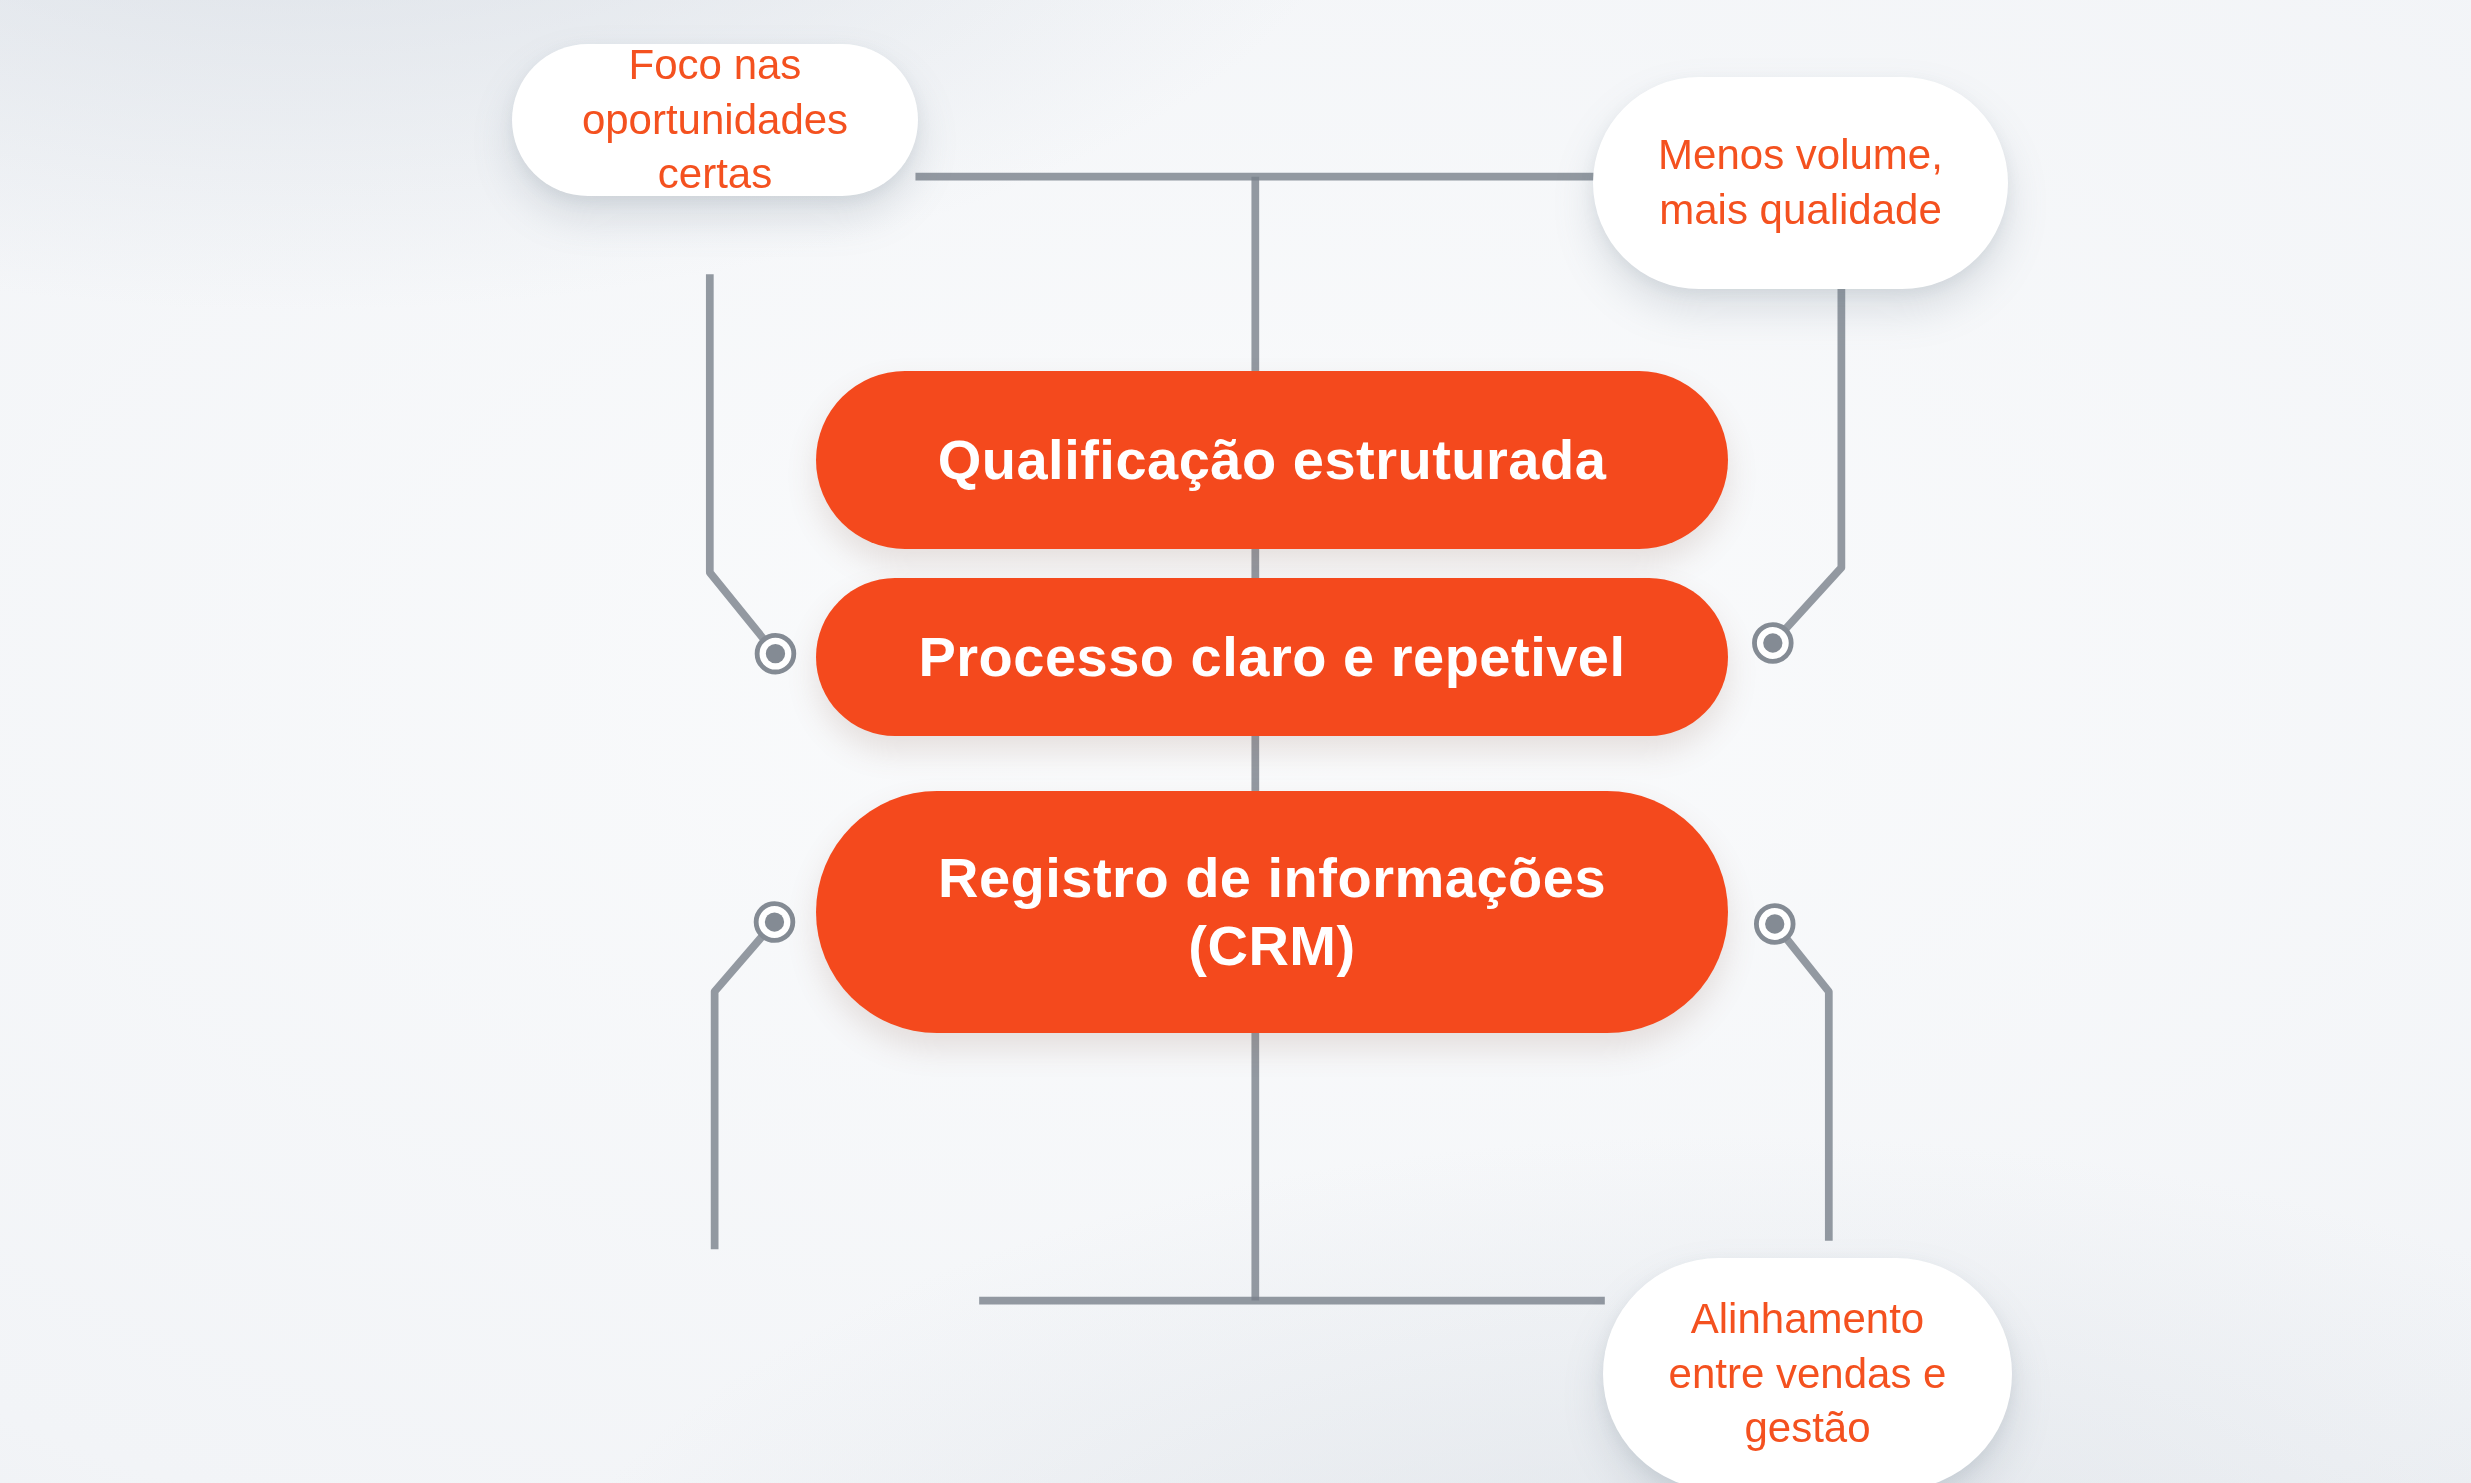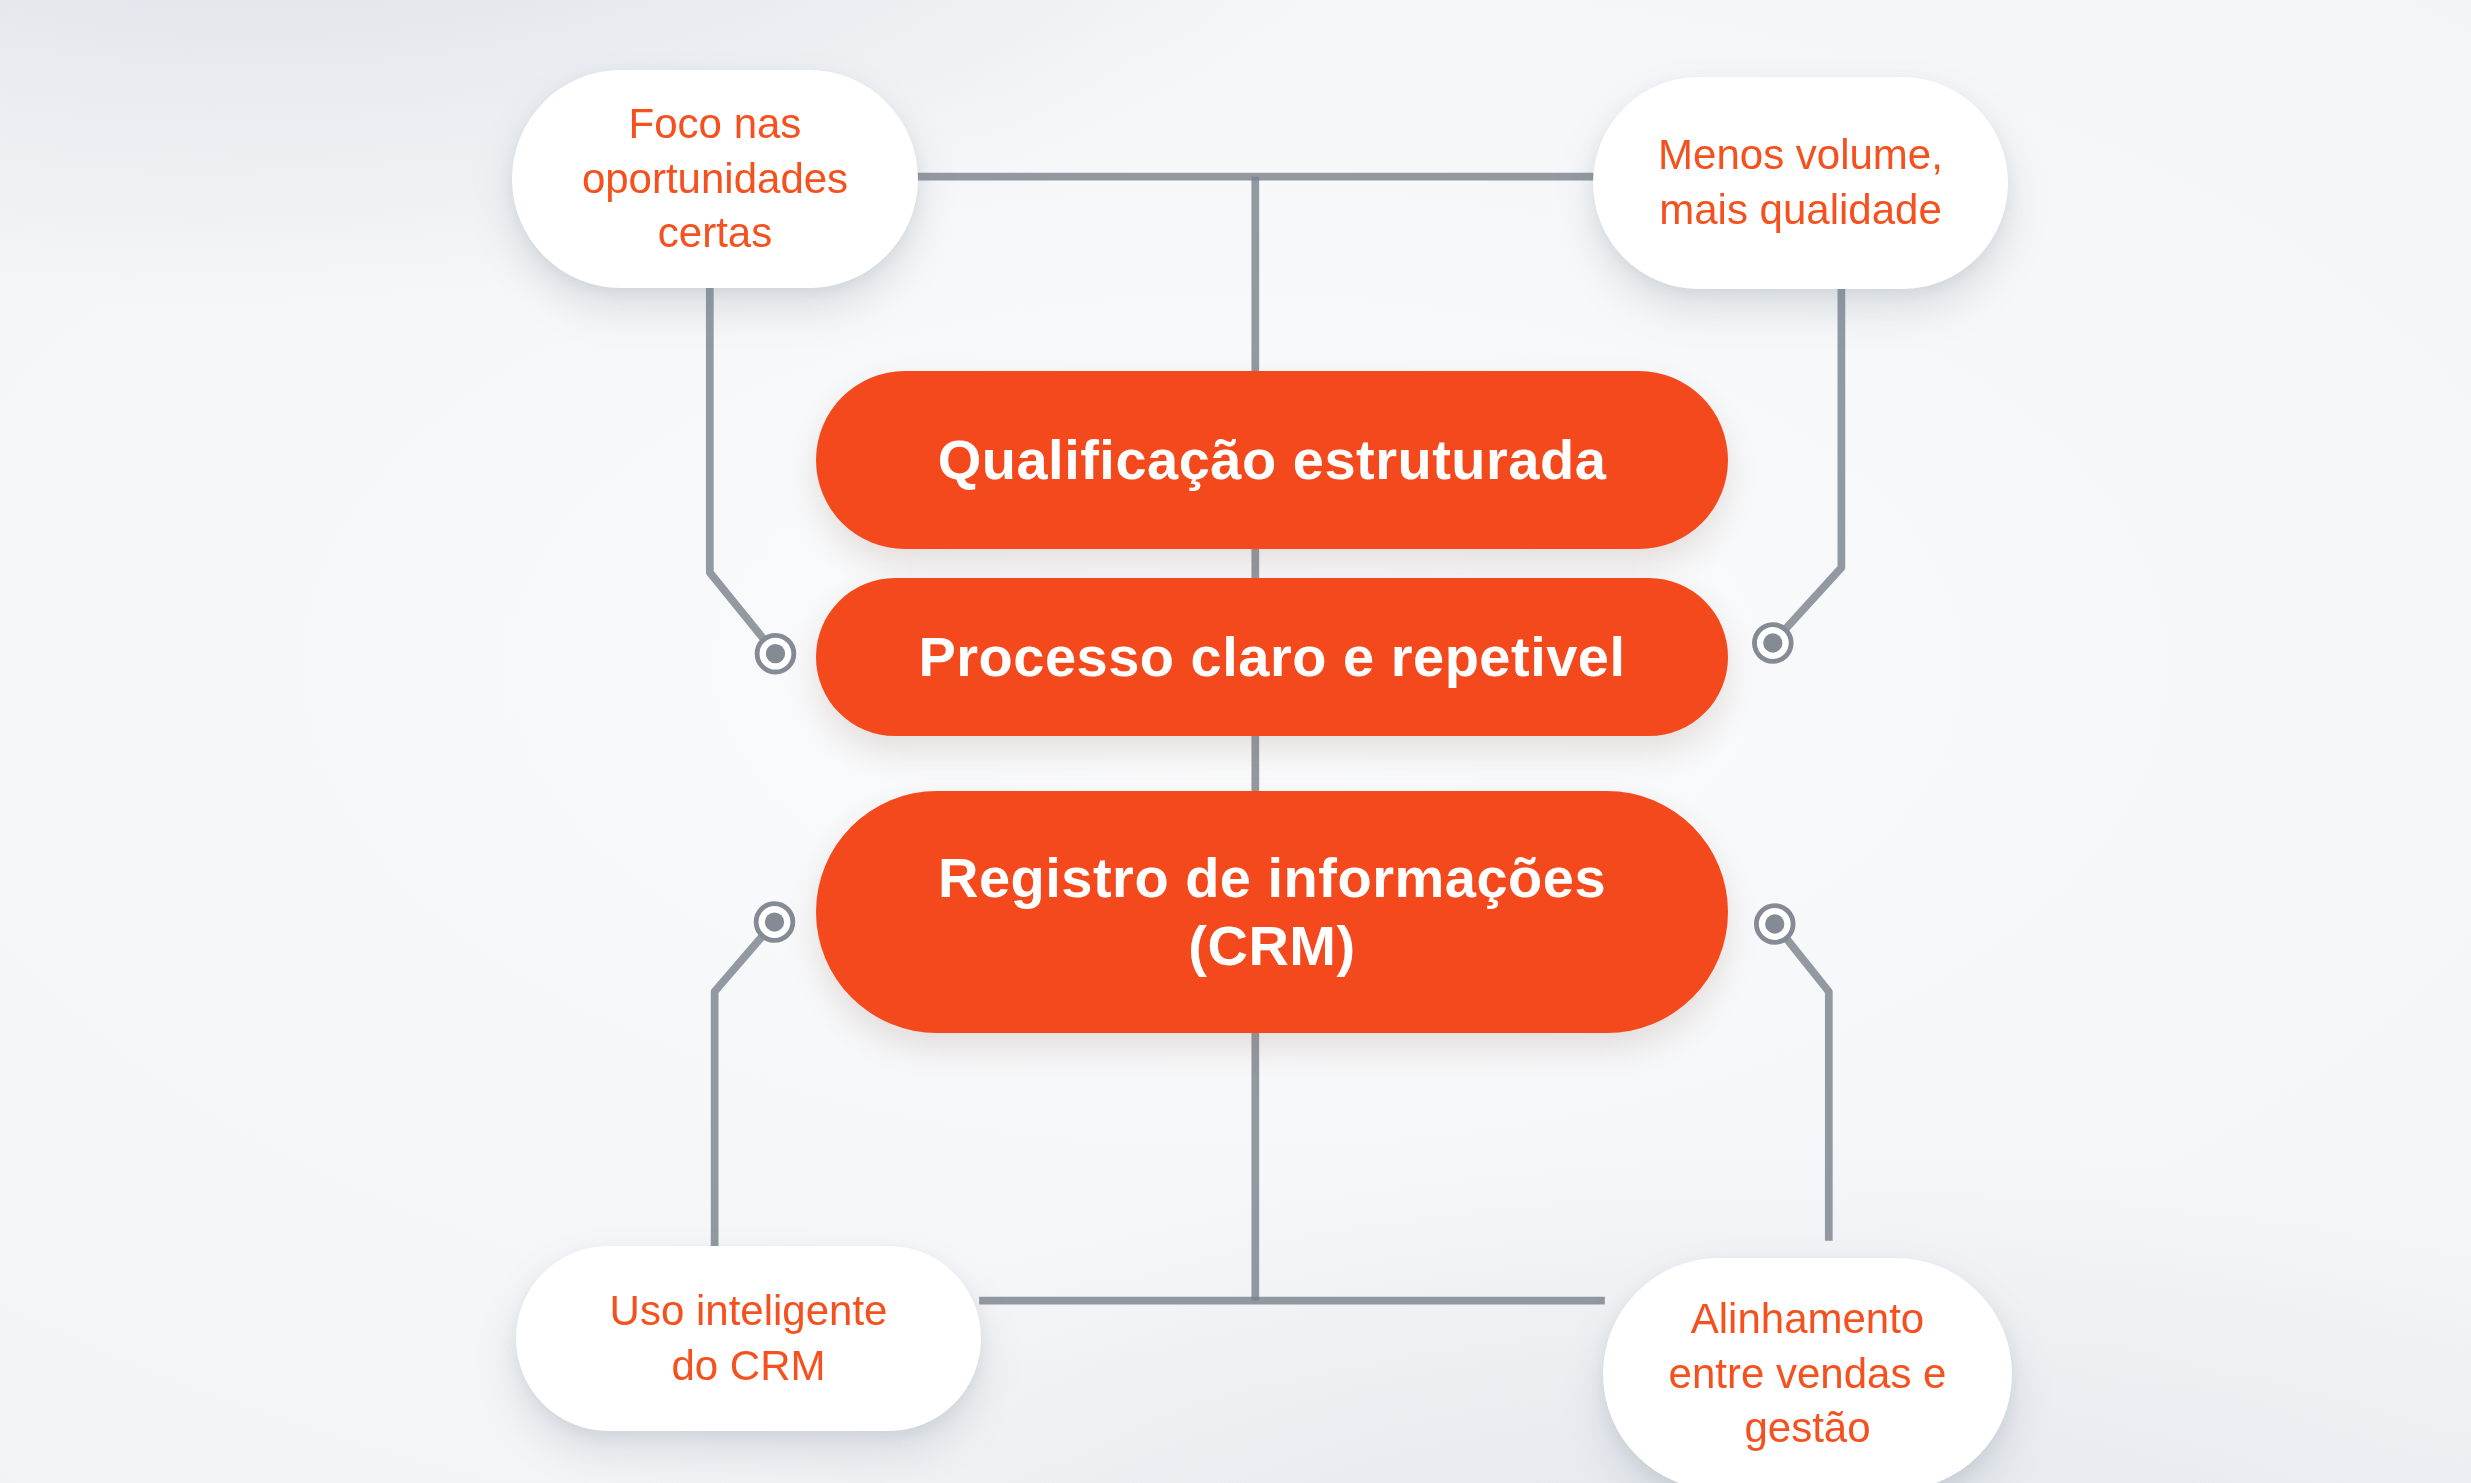--- a/index.html
+++ b/index.html
@@ -49,21 +49,21 @@
     align-items: center;
     justify-content: center;
     text-align: center;
     color: #f4511f;
     font-size: 42px;
     line-height: 1.3;
     font-weight: 400;
     white-space: pre-line;
     box-shadow: 0 21px 42px rgba(110,125,140,0.20), 0 5.8px 13.5px rgba(110,125,140,0.10);
   }
-  .note-tl { left: 512px;  top: 70px;   width: 406px; height: 218px; justify-content: center; }
+  .note-tl { left: 512px;  top: 44px;   width: 406px; height: 152px; justify-content: center; }
   .note-tr { left: 1593px; top: 77px;   width: 415px; height: 212px; }
   .note-bl { left: 516px;  top: 1246px; width: 465px; height: 185px; }
   .note-br { left: 1603px; top: 1234px; width: 409px; height: 232px; margin-top: 24px; }
   .pill {
     position: absolute;
     z-index: 2;
     left: 816px;
     width: 912px;
     background: #f4491d;
     border-radius: 965px;
@@ -139,24 +139,20 @@
 
   <div class="pill pill-3">
     <span>Registro de informações
 (CRM)</span>
   </div>
 
   <div class="pill pill-2">
     <span>Processo claro e repetivel</span>
   </div>
 
-  <div class="note note-bl">
-    <span>Uso inteligente
-do CRM</span>
-  </div>
 
   <div class="note note-br">
     <span>Alinhamento
 entre vendas e
 gestão</span>
   </div>
 
 </div>
 
 

